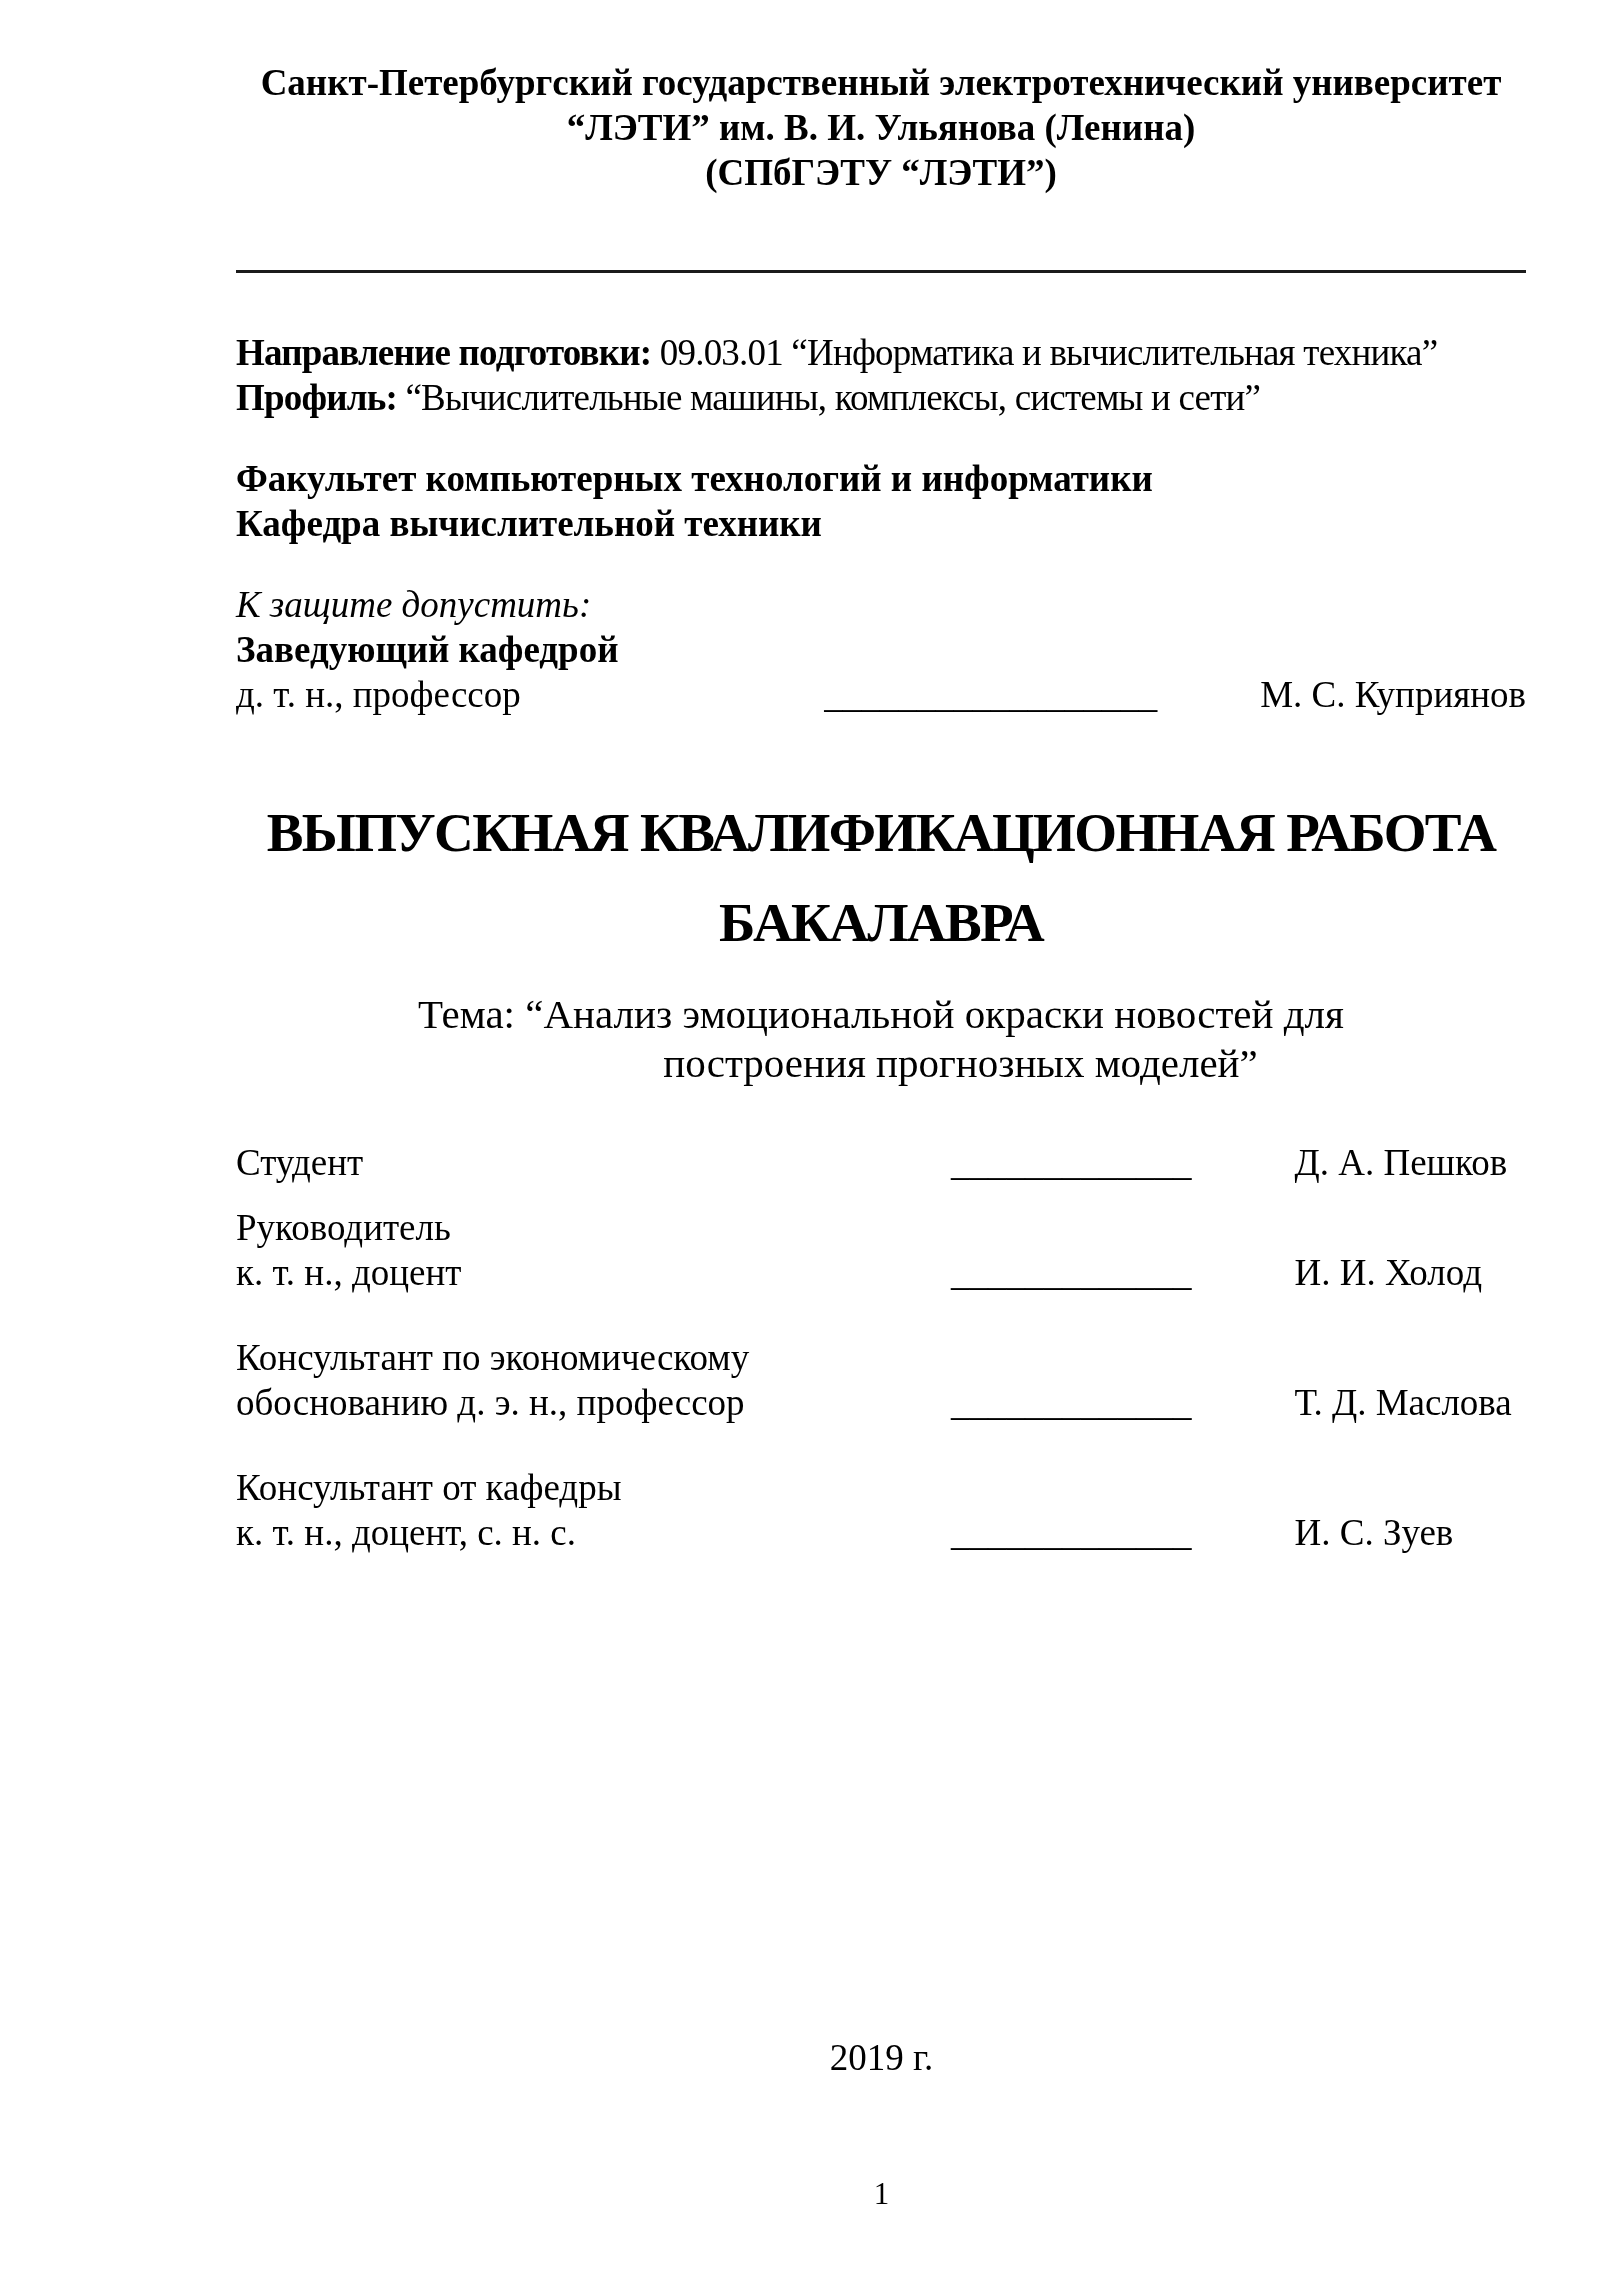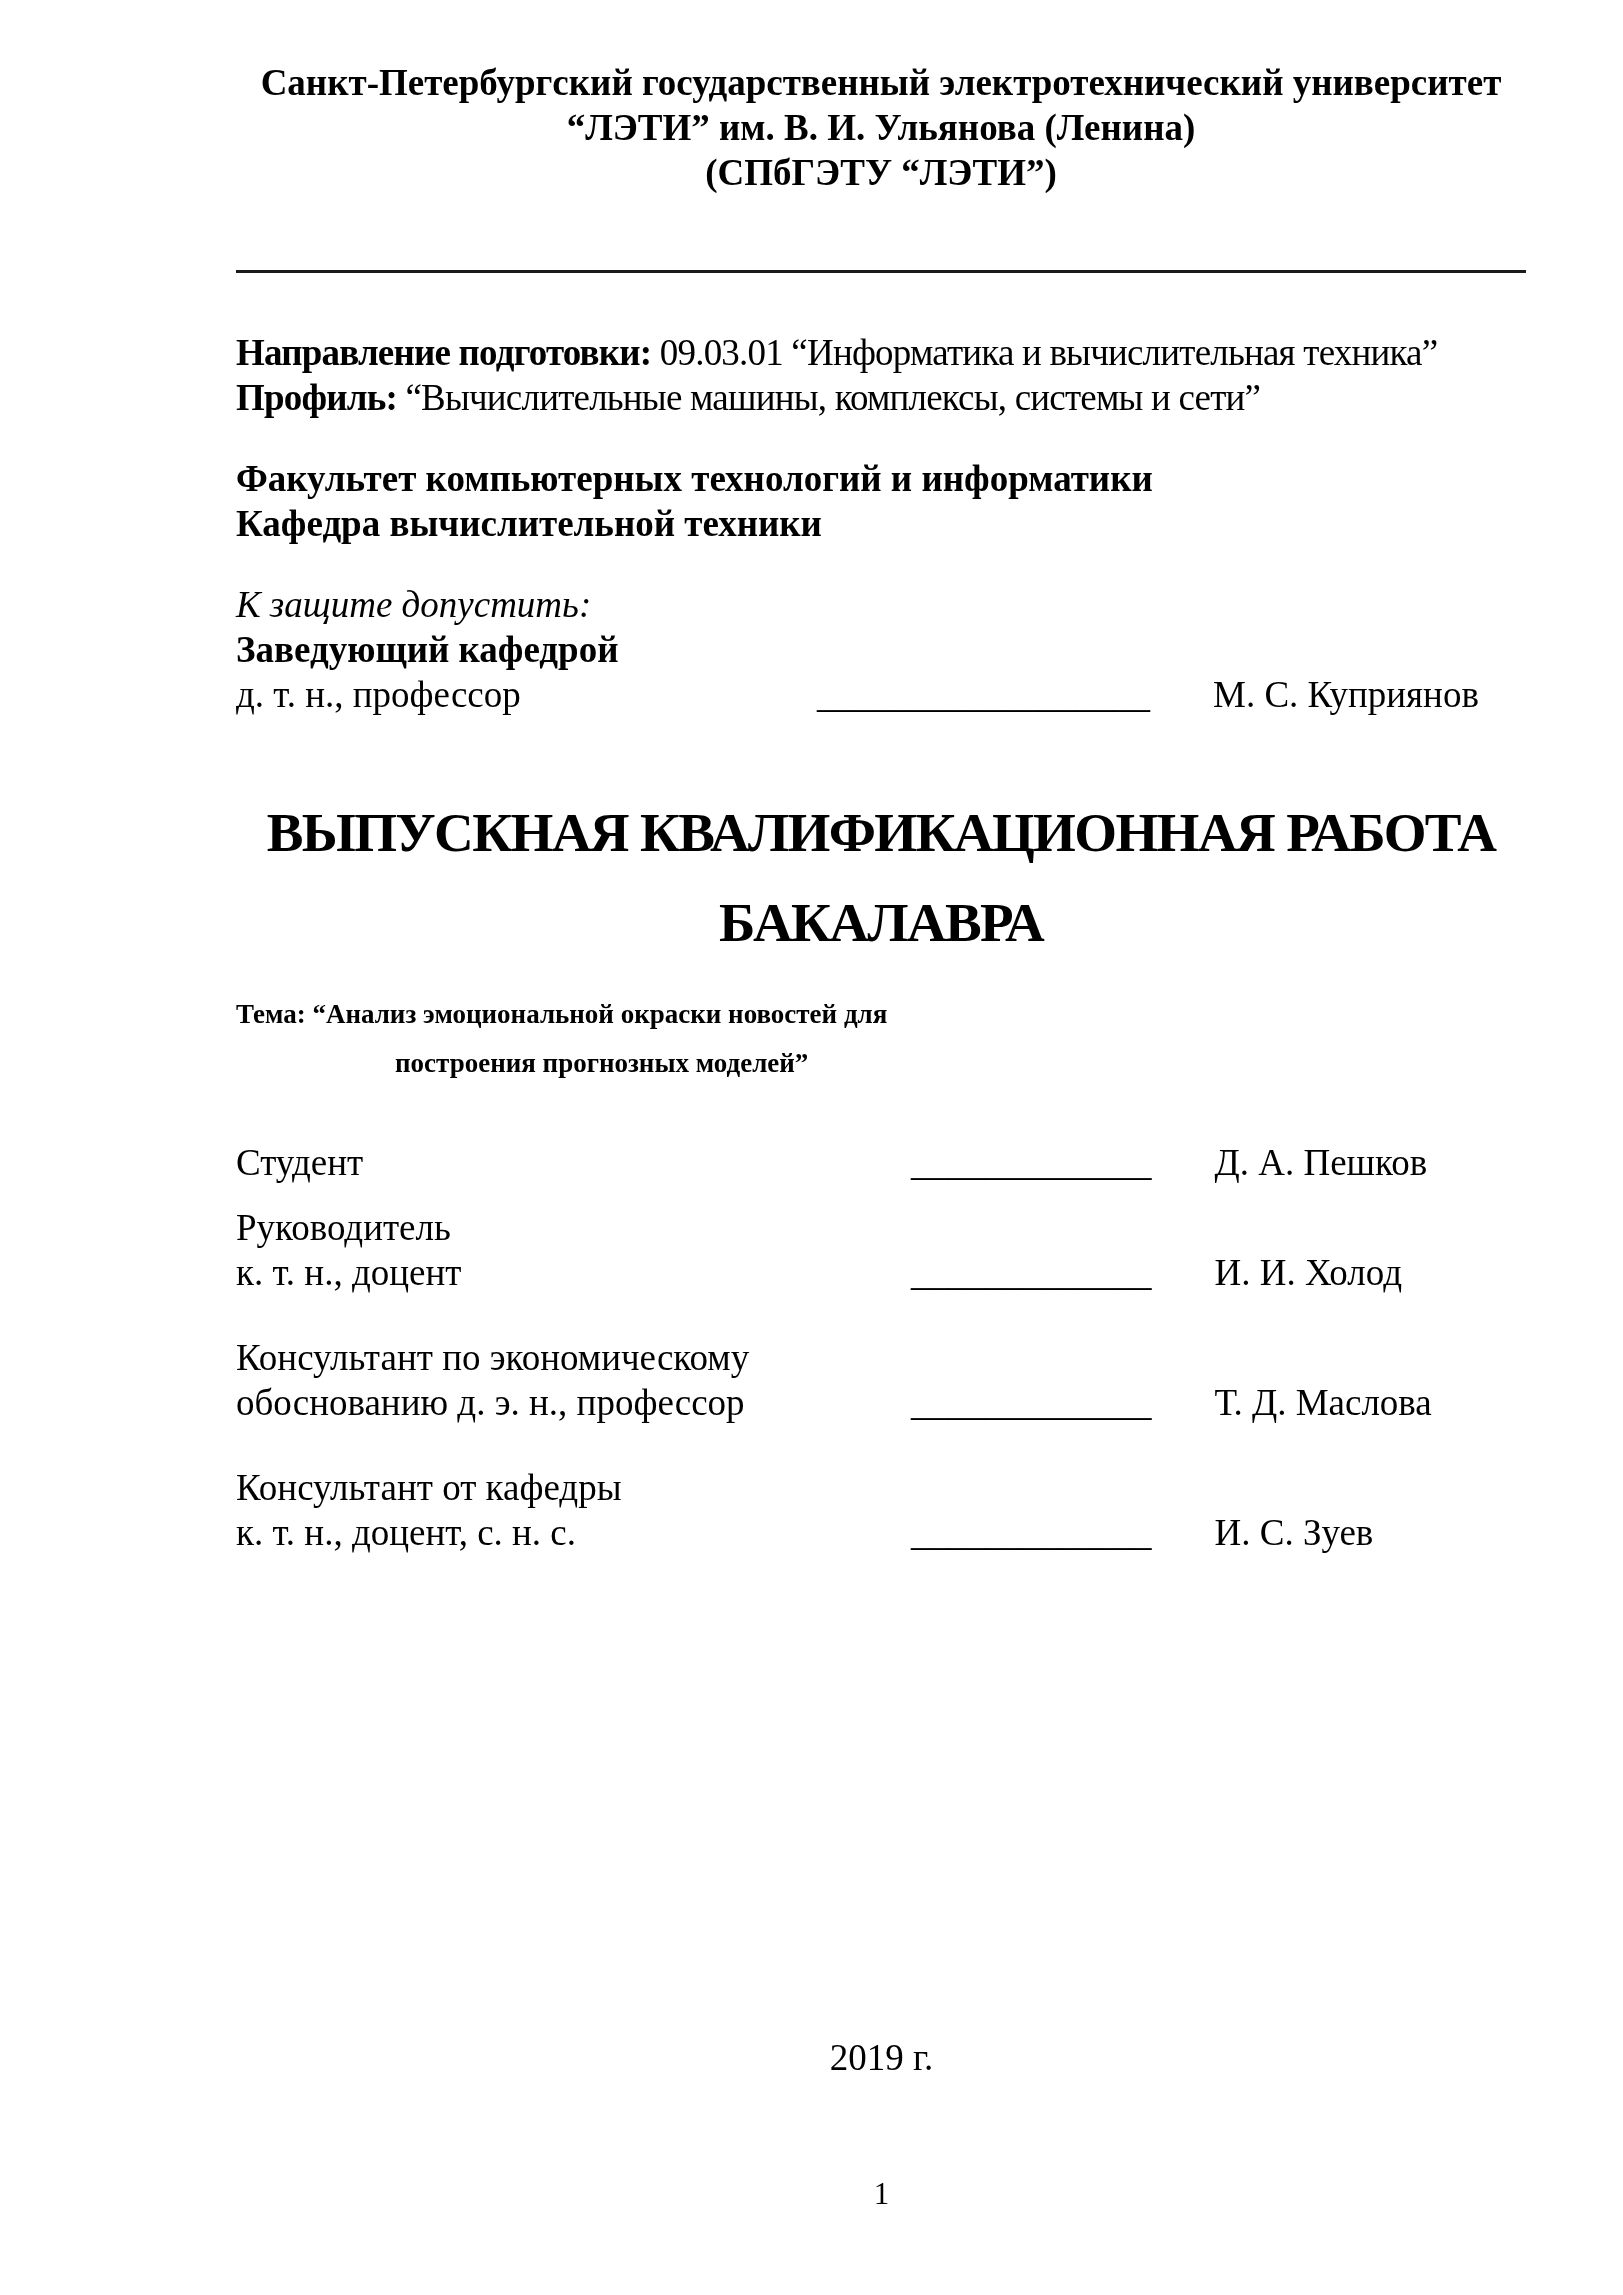--- a/index.html
+++ b/index.html
@@ -24,38 +24,38 @@
     font-size: 37px; line-height: 45px;
   }
   .rule {
     margin-top: 75px;
     border-top: 3.9px solid #1b1b1b;
   }
   .program { margin-top: 57px; letter-spacing: -0.8px; }
   .faculty-block { margin-top: 36px; }
   .approval { margin-top: 36px; }
 
-  .sig-row { display: flex; align-items: flex-end; }
+  .sig-row { display: flex; align-items: flex-end; gap: 40px; }
   .sig-row .role { width: 675px; }
   .sig-row .role-approval { width: 581px; }
   .sig-blank { white-space: pre; }
   .sig-name { margin-left: 63px; white-space: nowrap; }
 
   .work-title {
     margin-top: 71px;
     text-align: center;
     font-weight: bold;
     font-size: 55px; line-height: 90px;
     letter-spacing: -1.6px;
     white-space: nowrap;
   }
   .theme {
     margin-top: 22px;
-    font-weight: bold;
-    font-size: 27px; line-height: 49px;
+    font-weight: normal;
+    font-size: 41px; line-height: 49px; text-align: center;
   }
   .theme .line2 { margin-left: 159px; }
 
   .signer-1 { margin-top: 52px; }
   .signer-2 { margin-top: 20px; }
   .signer-3 { margin-top: 40px; }
   .signer-4 { margin-top: 40px; }
 
   .footer {
     position: absolute; top: 2035px; left: 236px; width: 1291px;

